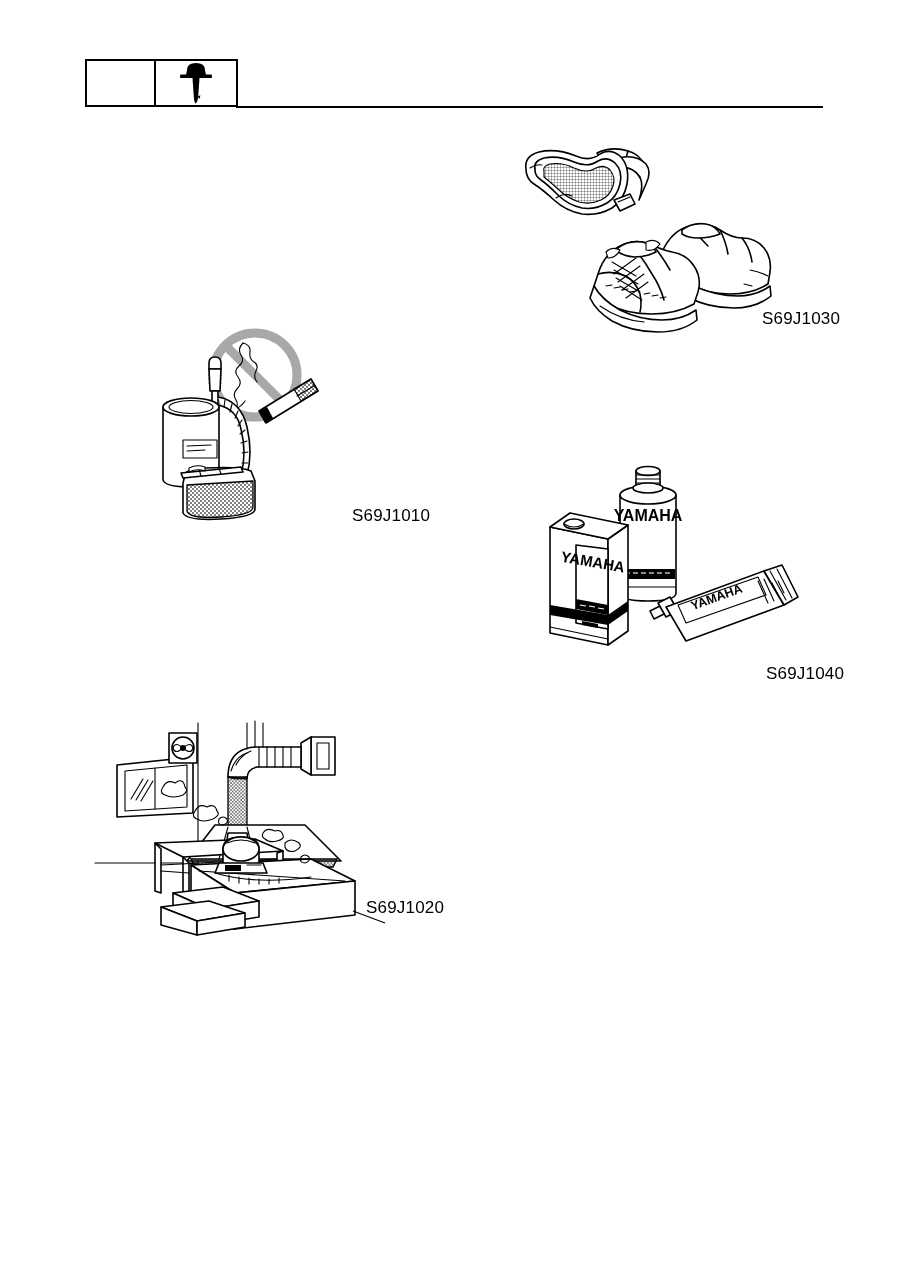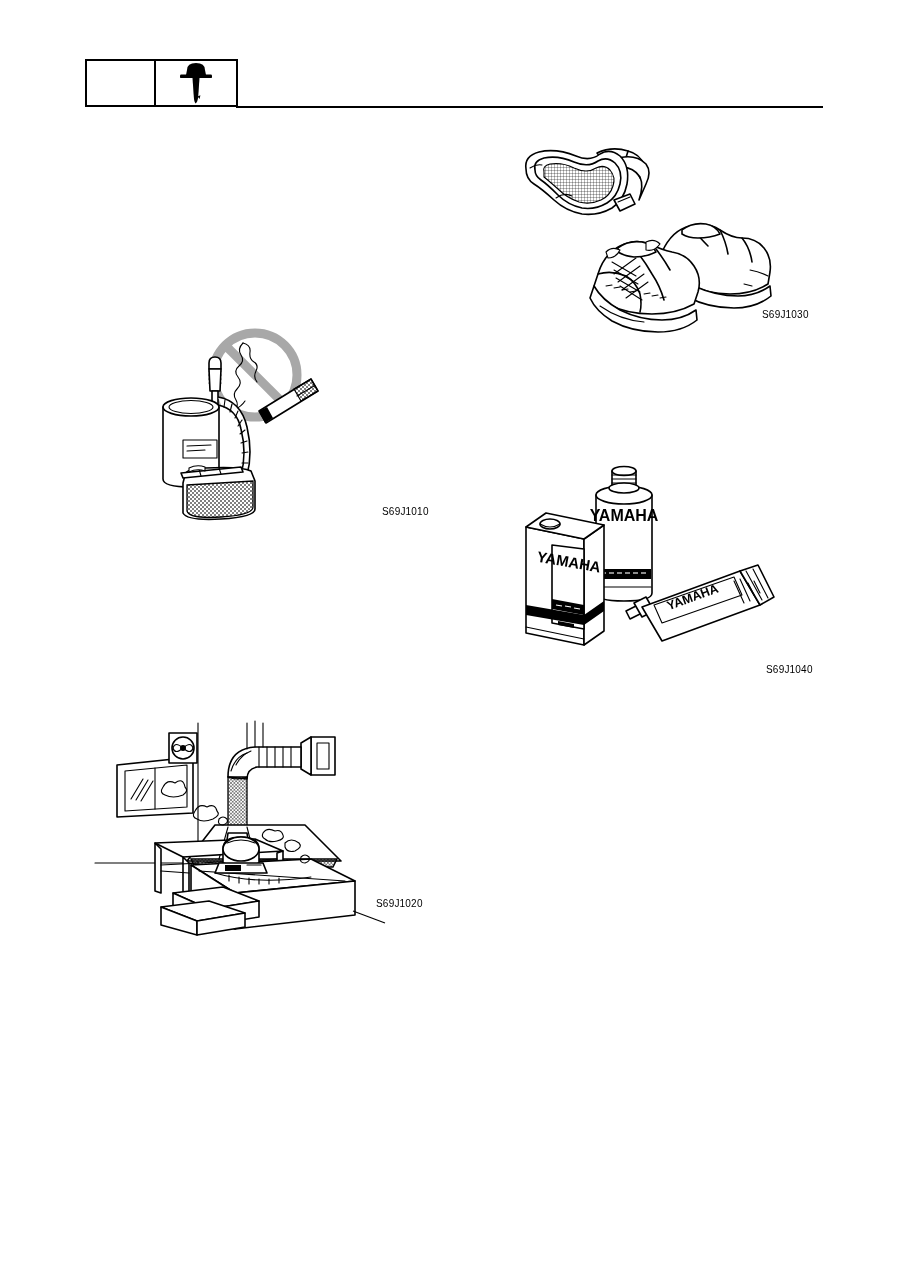--- a/index.html
+++ b/index.html
@@ -55,36 +55,36 @@
     width: 52px;
     height: 44px;
   }
 
   
   .figure { position: absolute; }
   .figure svg { display: block; overflow: visible; }
 
   .fig-goggles-shoes { left: 494px; top: 134px;  width: 340px; height: 200px; }
   .fig-no-smoking    { left: 155px; top: 335px;  width: 275px; height: 200px; }
-  .fig-lubricants    { left: 508px; top: 455px;  width: 300px; height: 205px; }
+  .fig-lubricants    { left: 532px; top: 455px;  width: 300px; height: 205px; }
   .fig-ventilation   { left: 95px;  top: 715px;  width: 345px; height: 215px; }
 
   .fig-label {
     position: absolute;
     font-family: "Liberation Sans", sans-serif;
-    font-size: 10px;
+    font-size: 17px;
     letter-spacing: 0.2px;
     color: #000;
     white-space: nowrap;
     text-align: center;
   }
   .lbl-1030 { left: 762px; top: 309px; }
-  .lbl-1010 { left: 382px; top: 506px; }
+  .lbl-1010 { left: 352px; top: 506px; }
   .lbl-1040 { left: 766px; top: 664px; }
-  .lbl-1020 { left: 376px; top: 898px; }
+  .lbl-1020 { left: 366px; top: 898px; }
 
   
   .ln   { fill: none; stroke: #000; stroke-width: 1.6; stroke-linejoin: round; stroke-linecap: round; }
   .ln-t { fill: none; stroke: #000; stroke-width: 1.1; stroke-linejoin: round; stroke-linecap: round; }
   .fillw { fill: #ffffff; stroke: #000; stroke-width: 1.6; stroke-linejoin: round; }
   .fillw-t { fill: #ffffff; stroke: #000; stroke-width: 1.1; stroke-linejoin: round; }
   .fillk { fill: #000000; stroke: none; }
   .gray  { fill: none; stroke: #a8a8a8; stroke-width: 9; }
   .leader { fill: none; stroke: #000; stroke-width: 1.2; }
 </style>

